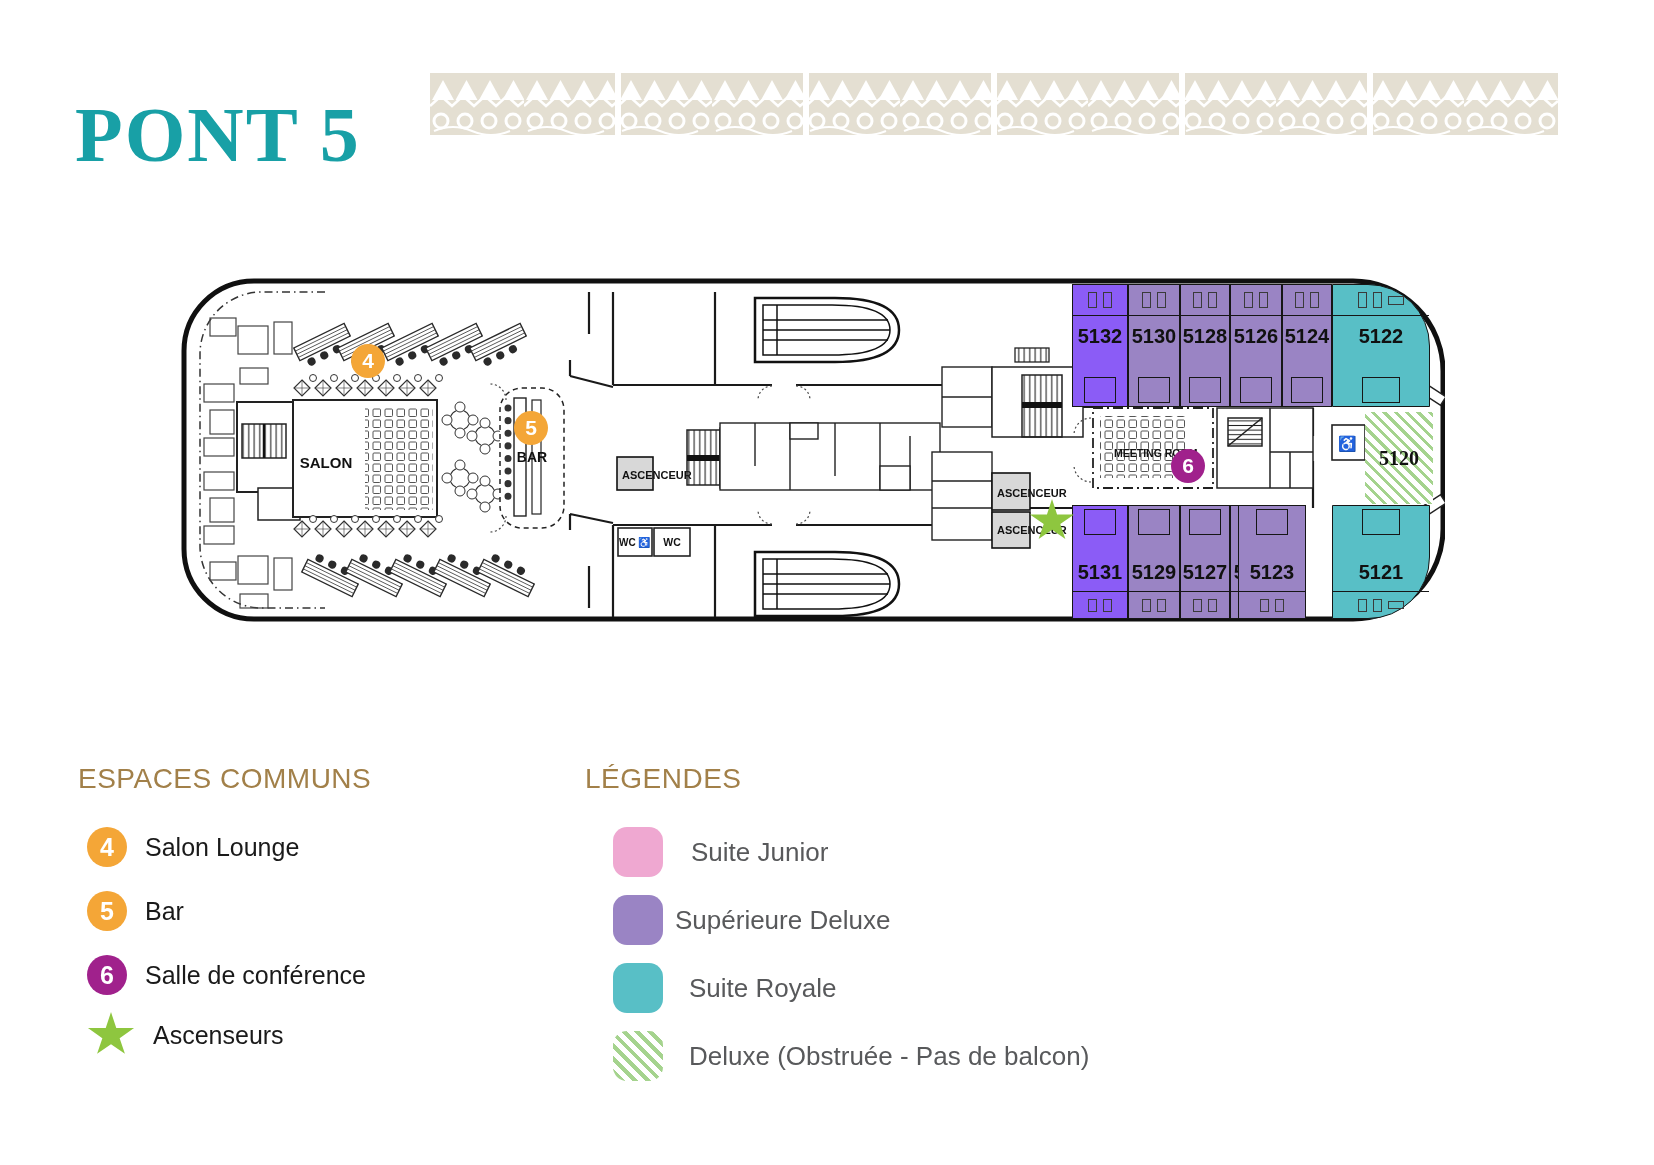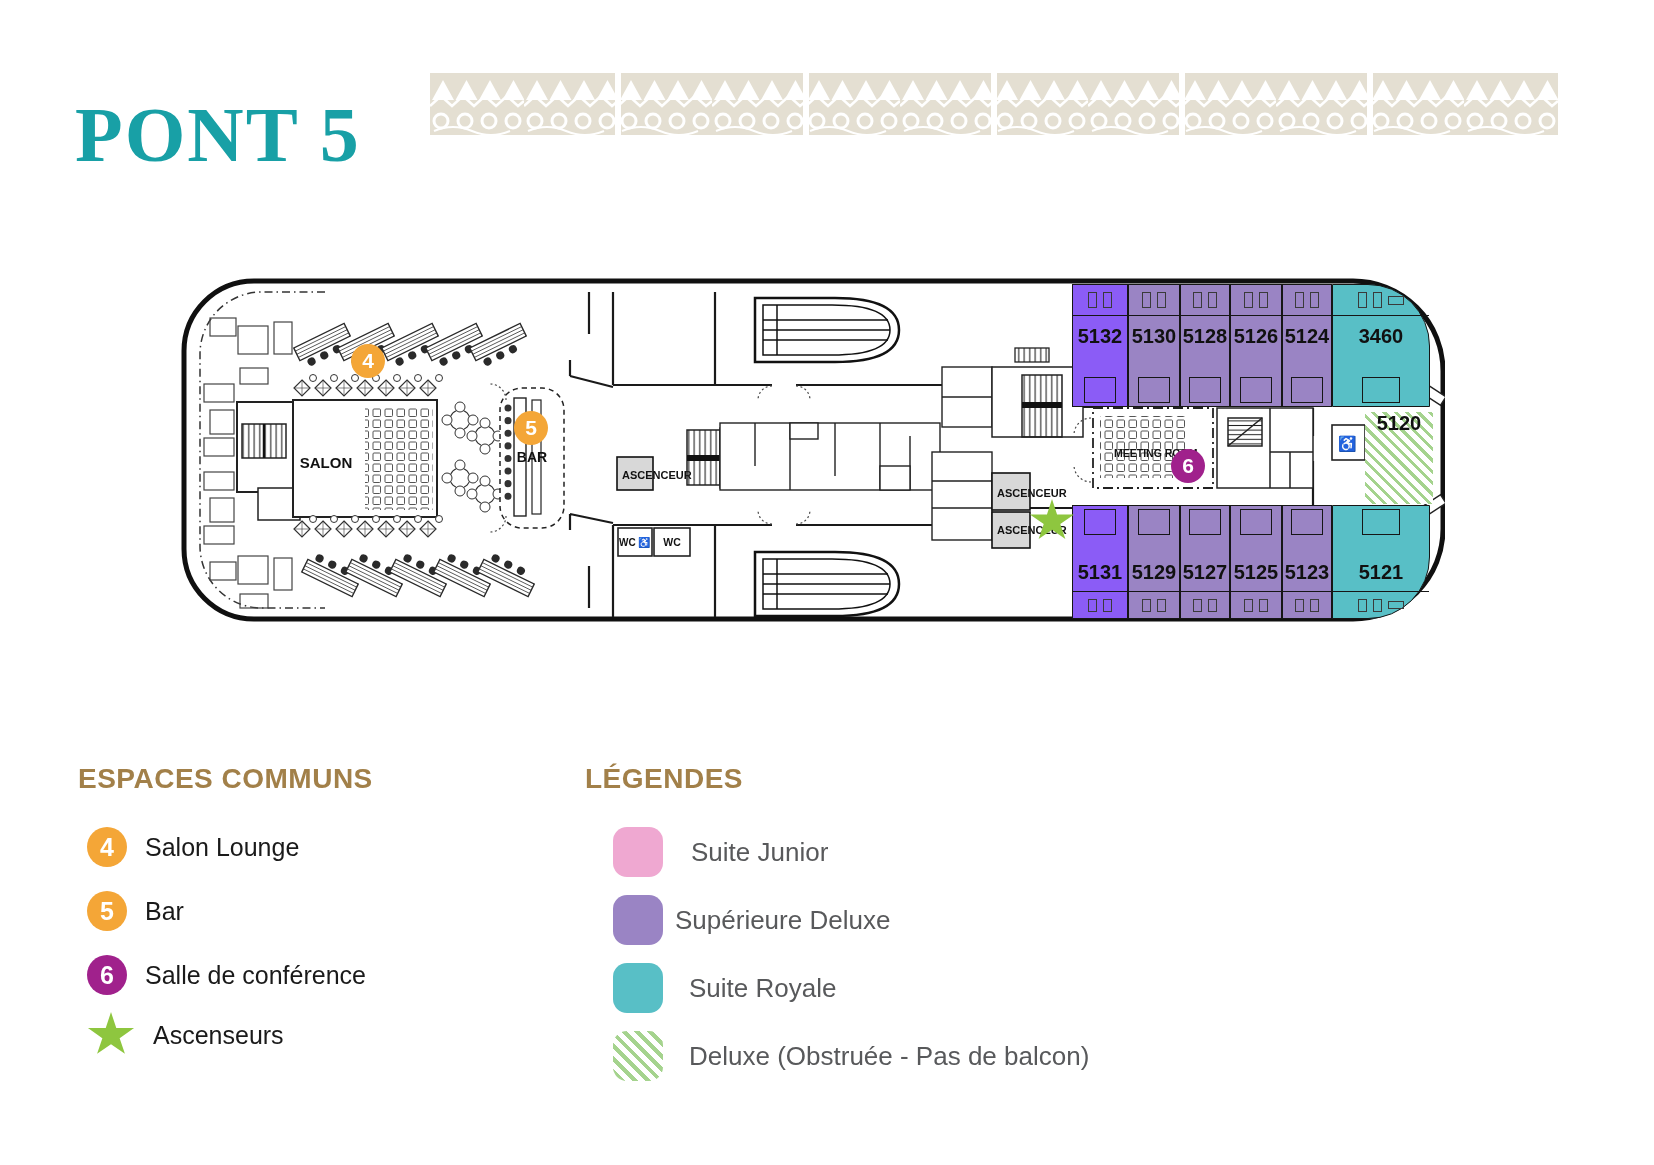--- a/index.html
+++ b/index.html
@@ -32,33 +32,33 @@
   .num{position:absolute;left:0;right:0;text-align:center;font-weight:700;
        font-size:20px;color:#111;}
   .top .num{top:40px;}
   .bot .num{bottom:34px;}
   .bed{position:absolute;left:50%;transform:translateX(-50%);width:30px;height:24px;
        border:1.6px solid #161616;}
   .top .bed{bottom:3px;} .bot .bed{top:3px;}
 
   #cab5120{left:1185px;top:136px;width:68px;height:92px;
      background:repeating-linear-gradient(45deg,#fff 0 5px,#A5D38E 5px 8px);
-     display:flex;align-items:flex-start;justify-content:center;}
+     display:flex;align-items:center;justify-content:center;font-family:Liberation Serif, serif;}
   #cab5120 .num{position:static;font-size:20px;}
 
   .badge{position:absolute;width:34px;height:34px;border-radius:50%;color:#fff;
          font-weight:700;font-size:21px;display:flex;align-items:center;
          justify-content:center;z-index:5;}
   .orange{background:#F4A637;} .magenta{background:#A0218C;}
   .star{position:absolute;background:#8EC63F;z-index:5;
         clip-path:polygon(50% 0%,61% 35%,98% 35%,68% 57%,79% 91%,50% 70%,21% 91%,32% 57%,2% 35%,39% 35%);}
   #plan-star{left:849px;top:223px;width:46px;height:44px;}
 
   
-  h2{position:absolute;margin:0;font-size:28px;font-weight:700;
+  h2{position:absolute;margin:0;font-size:28px;font-weight:400;
      letter-spacing:.5px;color:#A28049;}
   #h-common{left:78px;top:763px;}
   #h-legend{left:585px;top:763px;}
   .crow{position:absolute;left:87px;display:flex;align-items:center;gap:18px;height:42px;}
   .crow .lbadge{width:40px;height:40px;border-radius:50%;color:#fff;font-weight:700;
         font-size:25px;display:flex;align-items:center;justify-content:center;flex:0 0 auto;}
   .crow .clabel{font-size:25px;color:#1a1a1a;}
   .lstar{width:48px;height:46px;flex:0 0 auto;position:static;}
   .lrow{position:absolute;left:613px;display:flex;align-items:center;gap:26px;height:50px;}
   .swatch{width:50px;height:50px;border-radius:14px;flex:0 0 auto;}
@@ -350,21 +350,21 @@
       </div>
     <div class="num">5124</div>
     <div class="bed"></div>
   </div>
   <div class="cabin top teal r-top" style="left:1152px;width:98px;">
     <div class="balc">
         <i class="lg"></i>
         <i class="lg"></i>
         <i class="lg wide"></i>
       </div>
-    <div class="num">3460</div>
+    <div class="num">5122</div>
     <div class="bed" style="width:36px;"></div>
   </div>
 
   <div class="cabin bot pink" style="left:892px;width:56px;">
     <div class="balc">
         <i class="lg"></i>
         <i class="lg"></i>
       </div>
     <div class="num">5131</div>
     <div class="bed"></div>
@@ -386,21 +386,21 @@
     <div class="bed"></div>
   </div>
   <div class="cabin bot purple" style="left:1050px;width:52px;">
     <div class="balc">
         <i class="lg"></i>
         <i class="lg"></i>
       </div>
     <div class="num">5125</div>
     <div class="bed"></div>
   </div>
-  <div class="cabin bot purple" style="left:1102px;width:50px;">
+  <div class="cabin bot purple" style="left:1058px;width:68px;">
     <div class="balc">
         <i class="lg"></i>
         <i class="lg"></i>
       </div>
     <div class="num">5123</div>
     <div class="bed"></div>
   </div>
   <div class="cabin bot teal r-bot" style="left:1152px;width:98px;">
     <div class="balc">
         <i class="lg"></i>

